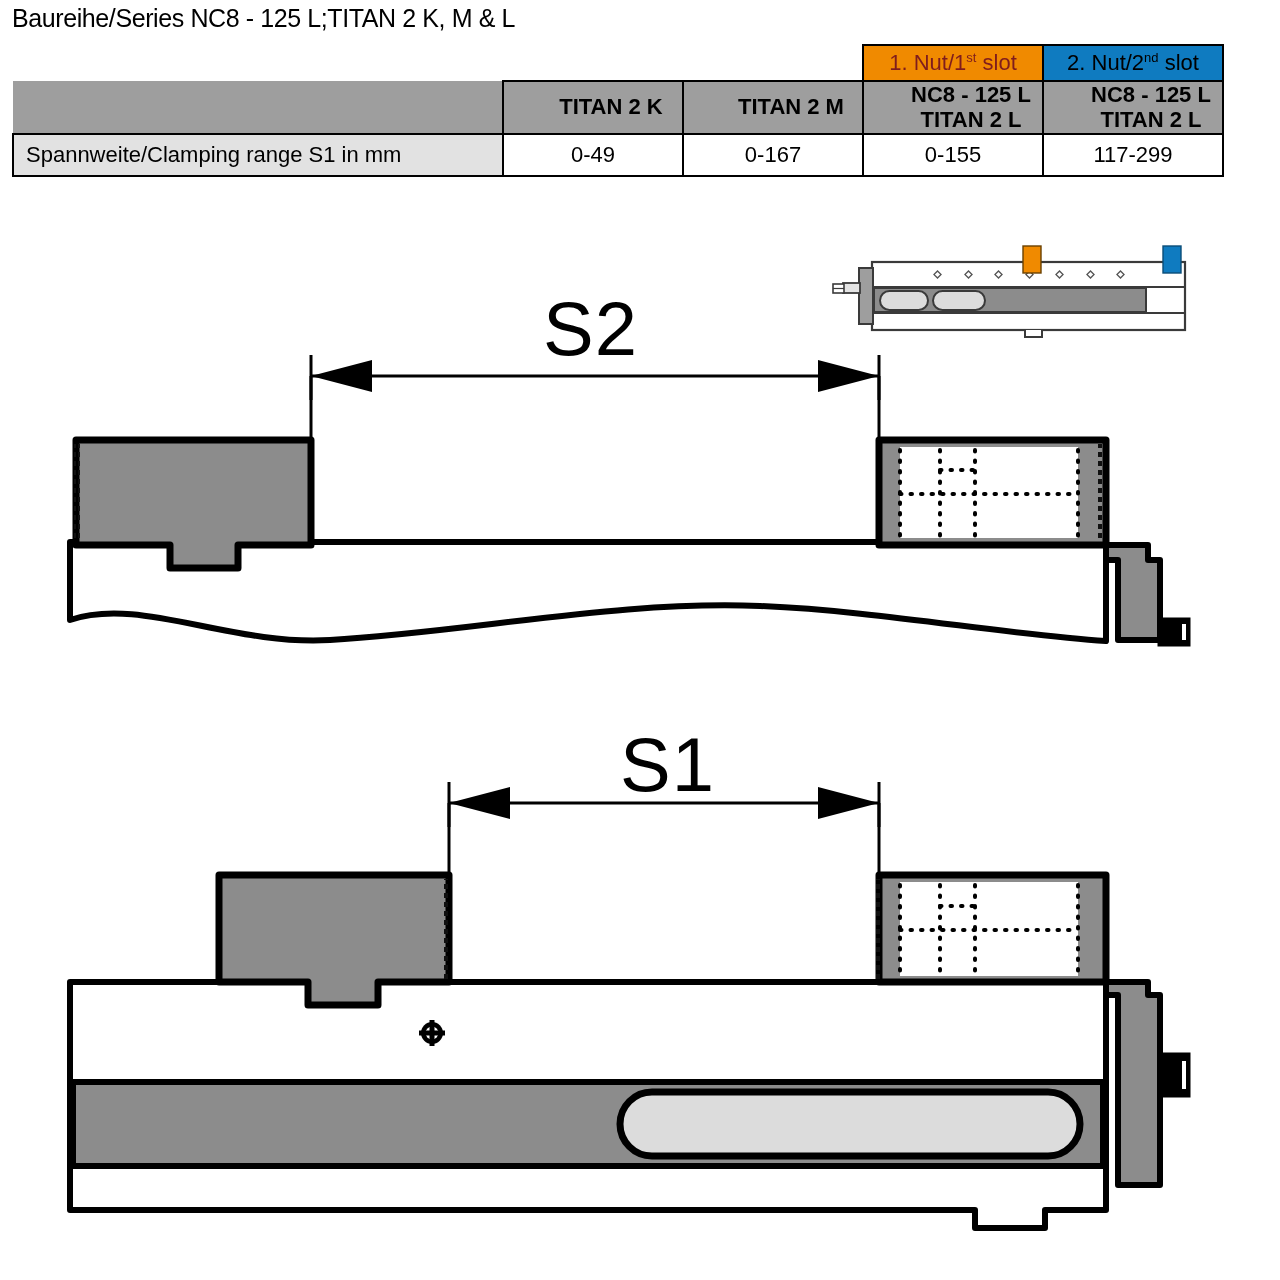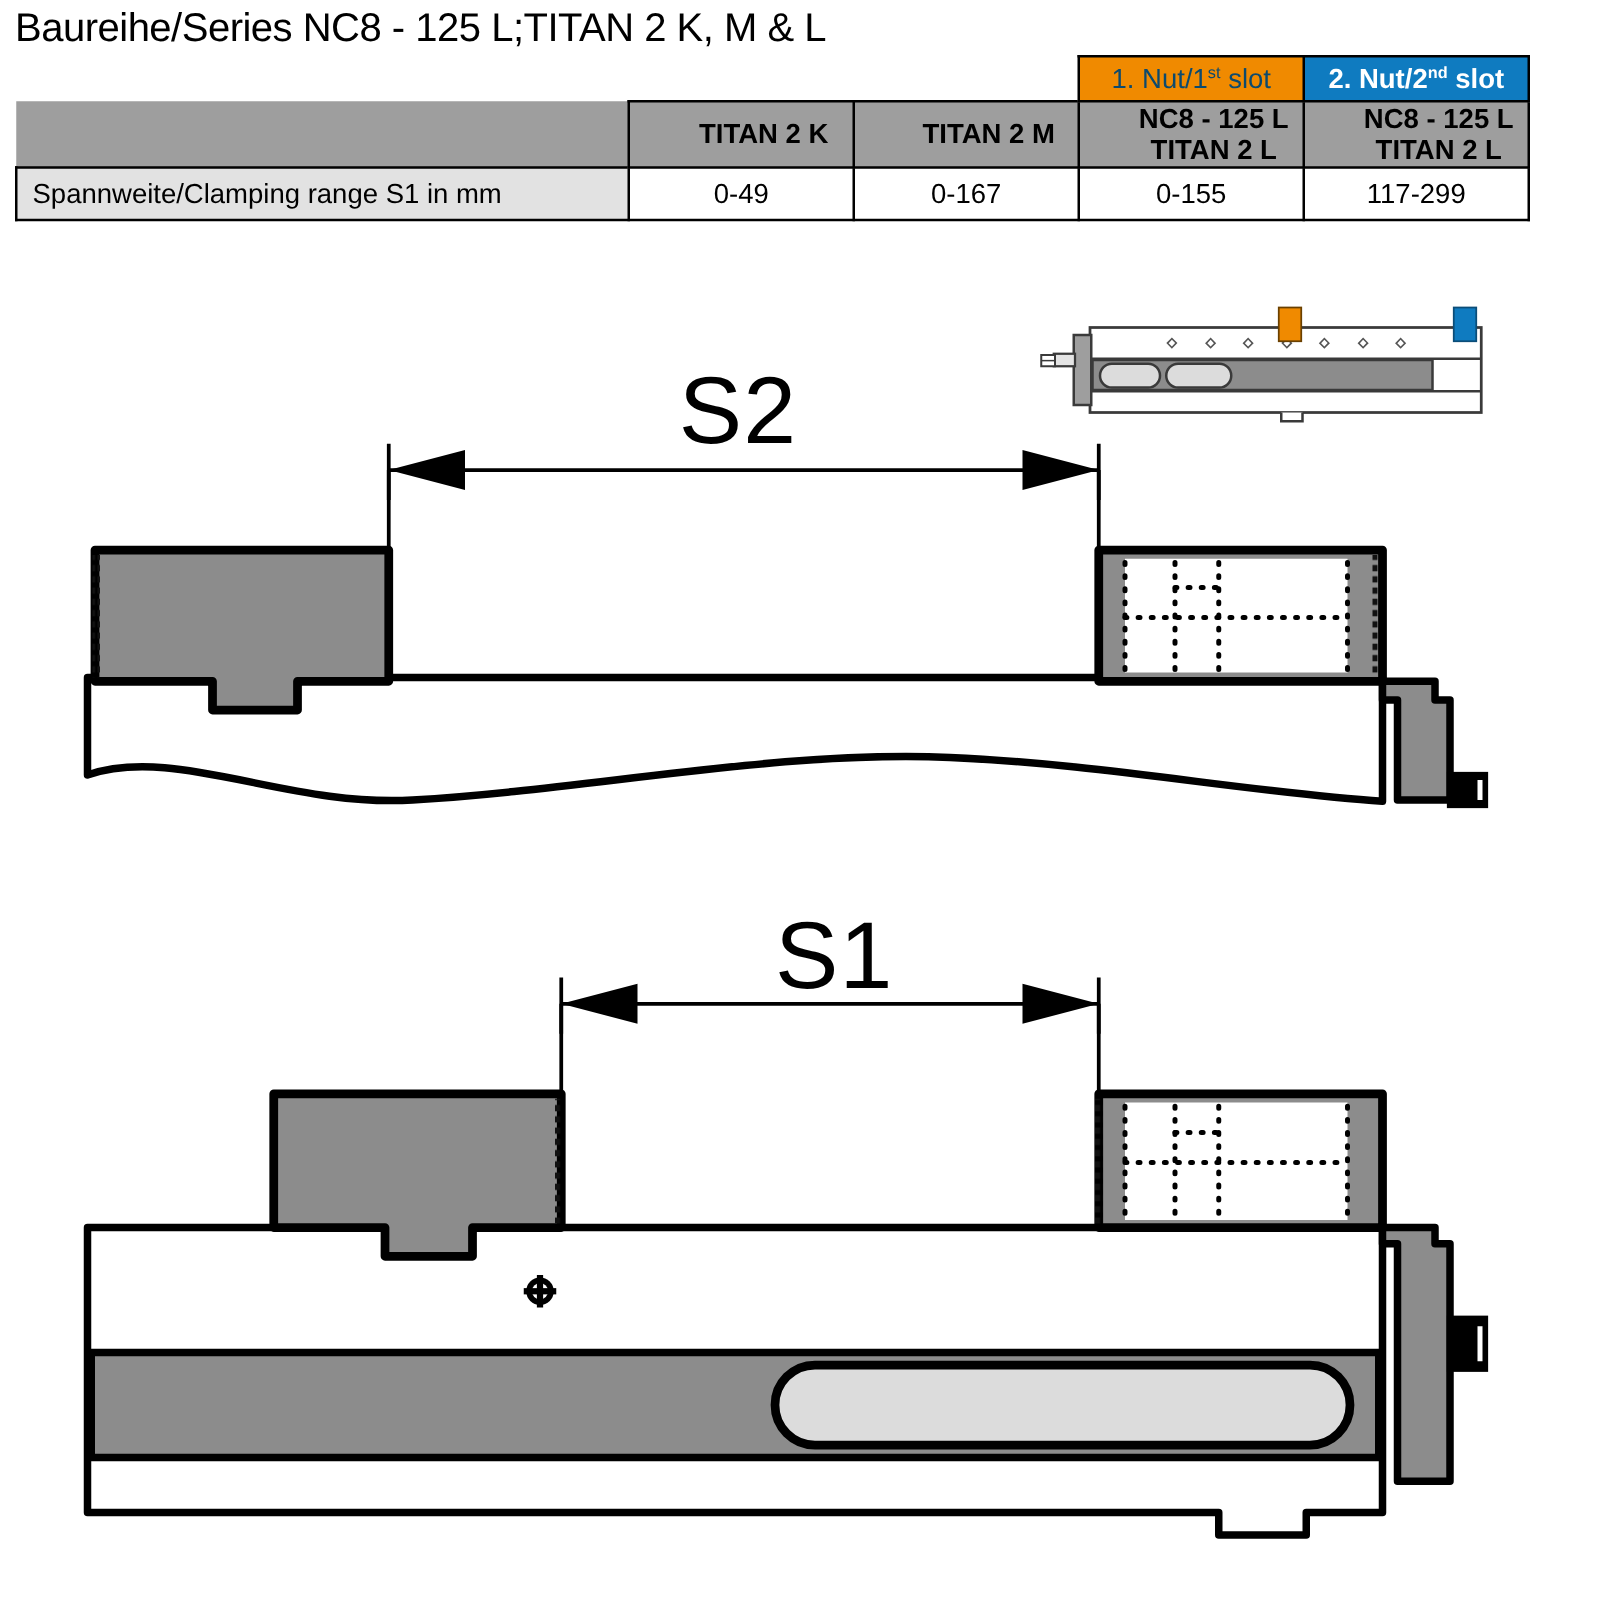--- a/index.html
+++ b/index.html
@@ -6,21 +6,21 @@
   html,body{margin:0;padding:0;background:#ffffff;}
   body{
     width:1280px;height:1280px;position:relative;overflow:hidden;
     font-family:"Liberation Sans", sans-serif;
     color:#000;
   }
 
   
   .title{
     position:absolute;left:12px;top:4px;
-    font-size:32px;font-weight:400;letter-spacing:-0.4px;
+    font-size:25px;font-weight:400;letter-spacing:-0.4px;
     white-space:nowrap;
   }
 
   
   .spec-table{
     position:absolute;left:12px;top:44px;
     border-collapse:collapse;
     table-layout:fixed;
   }
   .spec-table td{
@@ -29,27 +29,27 @@
     text-align:center;
     vertical-align:middle;
     font-size:22px;
     background:#ffffff;
   }
   .slotrow td{height:34px;}
   .cell-blank{border:none !important;background:transparent !important;}
   .slot-orange{
     background:#F08A00 !important;
     font-size:22px;font-weight:400;line-height:1;
-    color:#0c4a6e;
+    color:#7f1d1d;
     margin-top:31px;
   }
   .slot-blue{
     background:#0F7BC0 !important;
-    font-size:22px;font-weight:700;line-height:1;
-    color:#ffffff;
+    font-size:22px;font-weight:400;line-height:1;
+    color:#000000;
   }
   .slot-orange sup,.slot-blue sup{font-size:13px;vertical-align:super;}
 
   .hdrrow td{height:44px;background:#9E9E9E !important;padding-left:36px;}
   .hdr-model{font-weight:bold;font-size:25px;letter-spacing:0px;}
   .hdr-sub{font-weight:bold;font-size:15px;line-height:1.15;}
 
   .datarow td{height:40px;}
   .rowlabel{
     background:#E2E2E2 !important;

